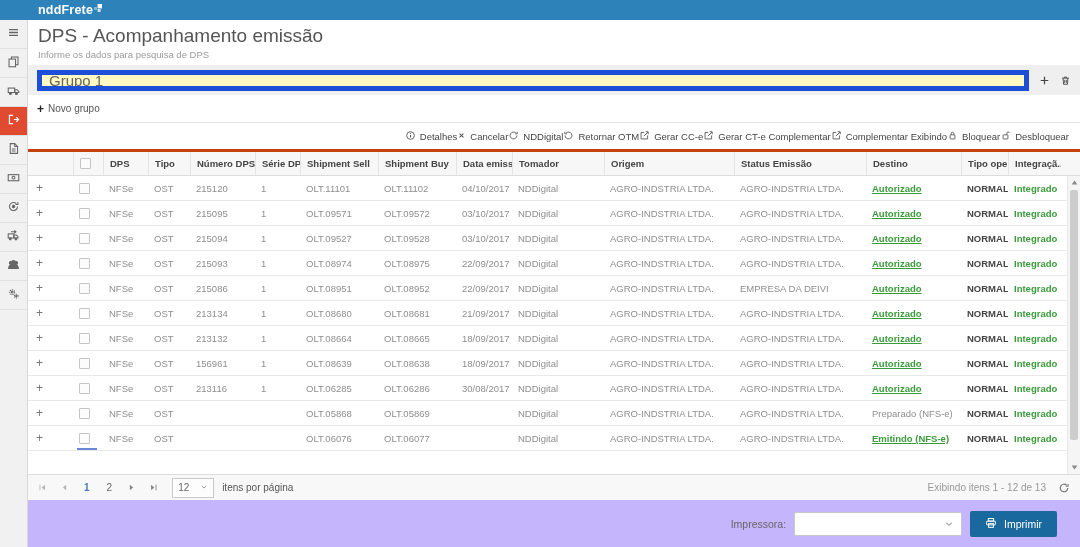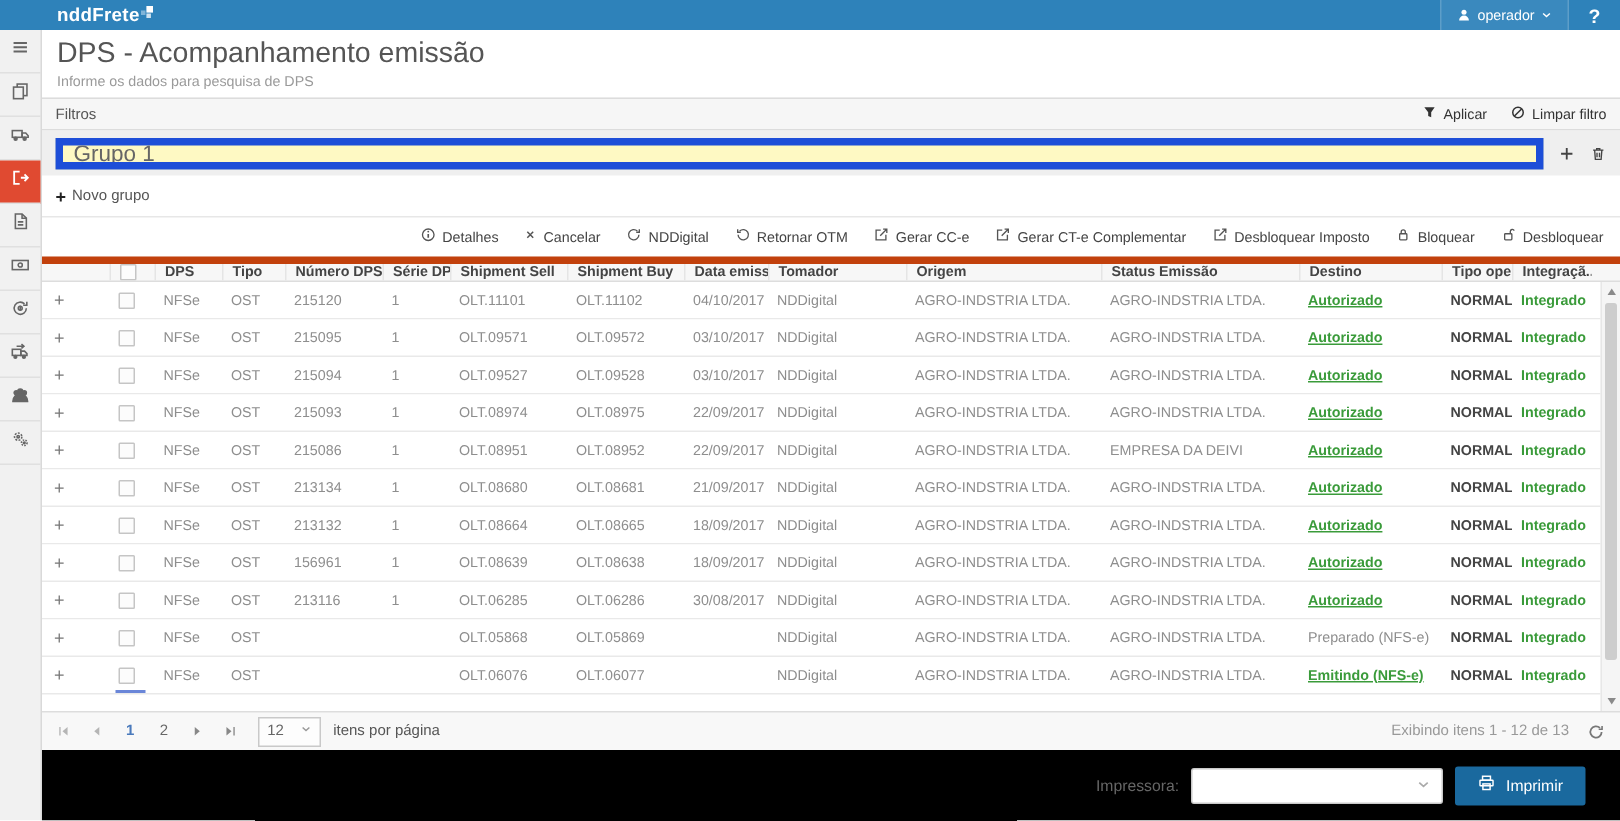--- a/index.html
+++ b/index.html
@@ -36,27 +36,27 @@
   .txt-btn { display:flex; align-items:center; gap:4px; color:#333; font-size:9.5px; cursor:pointer; }
   .group-panel { height:30px; background:#efefef; display:flex; align-items:center; gap:10px; padding:0 9px; }
   .group-input { flex:1; height:21px; border:5px solid #1d4ed8; background:#fef9c3; font-size:15px; color:#666;
     padding:0 7px; font-family:inherit; }
   .panel-ic { color:#444; cursor:pointer; display:flex; }
   .new-group { height:27px; display:flex; align-items:center; gap:4px; padding:0 9px; font-size:10px; color:#555; cursor:pointer; }
   .new-group .plus { font-weight:bold; color:#222; font-size:12px; }
 
   
   .action-toolbar { height:27px; border-top:1px solid #e7e7e7; display:flex; justify-content:flex-end; align-items:center;
-    gap:17px; padding:0 11px; font-size:9.5px; color:#444; }
+    padding:0 11px; font-size:9.5px; color:#444; }
   .tool-btn { display:flex; align-items:center; gap:4px; cursor:pointer; white-space:nowrap; }
   .tool-btn svg { color:#555; }
 
   
   :root { --cols: 45px 30px 45px 42px 65px 45px 78px 78px 56px 92px 130px 132px 95px 47px 53px; }
-  .thead { height:17px; background:#f7f7f7; border-top:5px solid #c2410c; border-bottom:1px solid #ddd;
+  .thead { height:27px; background:#f7f7f7; border-top:3px solid #c2410c; border-bottom:1px solid #ddd;
     display:grid; grid-template-columns:var(--cols); align-items:center; }
   .th { font-size:9.5px; font-weight:bold; color:#444; padding:0 6px; border-left:1px solid #e5e5e5;
     height:100%; display:flex; align-items:center; overflow:hidden; white-space:nowrap; }
   .th:first-child { border-left:none; }
   .tbody-area { flex:1; position:relative; overflow:hidden; }
   .rows { margin-right:13px; }
   .trow { height:25px; display:grid; grid-template-columns:var(--cols); align-items:center;
     border-bottom:1px solid #e9e9e9; font-size:9.5px; color:#8e8e8e; background:#fff; }
   .td { padding:0 6px; overflow:hidden; white-space:nowrap; }
   .td-expand { color:#777; font-size:12px; cursor:pointer; padding-left:8px; }
@@ -82,21 +82,21 @@
   .pg-btn.enabled { color:#888; }
   .pg-num { cursor:pointer; color:#666; padding:0 2px; }
   .pg-num.current { color:#4a7abc; font-weight:bold; }
   .pg-size { margin-left:14px; width:42px; height:20px; border:1px solid #c9c9c9; background:#fdfdfd; border-radius:0;
     display:flex; align-items:center; justify-content:space-between; padding:0 5px; color:#666; cursor:pointer; }
   .pg-size-label { margin-left:8px; color:#555; }
   .pg-right { margin-left:auto; display:flex; align-items:center; gap:12px; color:#999; }
   .pg-refresh { color:#777; cursor:pointer; display:flex; }
 
   
-  .footer { height:47px; background:#000000; display:flex; align-items:center; justify-content:flex-end;
+  .footer { height:47px; background:#c4b5fd; display:flex; align-items:center; justify-content:flex-end;
     padding-right:23px; gap:8px; }
   .printer-label { font-size:10.5px; color:#666; }
   .printer-select { width:168px; height:24px; border:1px solid #c9c9c9; background:#fff; border-radius:2px;
     display:flex; align-items:center; justify-content:flex-end; padding:0 7px; color:#999; cursor:pointer; }
   .print-btn { height:26px; background:#1a699e; color:#fff; border:none; border-radius:2px; font-size:10.5px;
     display:flex; align-items:center; gap:7px; padding:0 15px; cursor:pointer; font-family:inherit; }
 </style>
 </head>
 <body>
 
@@ -104,37 +104,20 @@
   <div class="logo">
     <span>nddFrete</span>
     <span class="logo-squares">
       <svg width="8" height="8" viewBox="0 0 8 8">
           <rect x="0" y="3" width="3" height="3" fill="#7fb4d8"></rect>
           <rect x="3.6" y="0" width="4.4" height="4.4" fill="#fff"></rect>
           <rect x="3.6" y="5" width="3" height="3" fill="#cfe3f1"></rect>
         </svg>
     </span>
   </div>
-  <div class="topbar-right">
-    <div class="user-btn">
-      <span>
-        <svg width="10" height="10" viewBox="0 0 16 16" fill="currentColor">
-            <circle cx="8" cy="5" r="2.7"></circle>
-            <path d="M2.8 13.8a5.2 5.2 0 0 1 10.4 0z"></path>
-          </svg>
-      </span>
-      <span>operador</span>
-      <span class="chev">
-        <svg width="8" height="8" viewBox="0 0 16 16" fill="none" stroke="currentColor" stroke-width="2">
-            <path d="M3.5 6l4.5 4 4.5-4"></path>
-          </svg>
-      </span>
-    </div>
-    <div class="help-btn">?</div>
-  </div>
 </div>
 
 <div class="layout">
 
   <div class="sidebar" id="sidebar">
       <div class="side-item">
         <span><svg width="13" height="13" viewBox="0 0 16 16" fill="none" stroke="currentColor" stroke-width="1.3">
             <path d="M2.5 4.5h11M2.5 8h11M2.5 11.5h11" stroke-width="1.6"></path>
           </svg></span>
       </div>
@@ -202,38 +185,20 @@
           </svg></span>
       </div>
     </div>
 
   <div class="content">
     <div class="page-header">
       <div class="page-title">DPS - Acompanhamento emissão</div>
       <div class="page-subtitle">Informe os dados para pesquisa de DPS</div>
     </div>
 
-    <div class="filters-bar">
-      <span>Filtros</span>
-      <div class="filters-actions">
-        <span class="txt-btn">
-          <span><svg width="10" height="10" viewBox="0 0 16 16" fill="currentColor">
-                <path d="M2.5 2.5h11L9.8 7.6V13l-3.2-1.4V7.6z"></path>
-              </svg></span>
-          <span>Aplicar</span>
-        </span>
-        <span class="txt-btn">
-          <span><svg width="10" height="10" viewBox="0 0 16 16" fill="none" stroke="currentColor" stroke-width="1.6">
-                <circle cx="8" cy="8" r="5.6"></circle>
-                <path d="M4.2 11.8L11.8 4.2"></path>
-              </svg></span>
-          <span>Limpar filtro</span>
-        </span>
-      </div>
-    </div>
 
     <div class="group-panel">
       <input class="group-input" value="Grupo 1" style="">
       <span class="panel-ic">
         <svg width="11" height="11" viewBox="0 0 16 16" fill="none" stroke="currentColor" stroke-width="1.8">
             <path d="M8 2.5v11M2.5 8h11"></path>
           </svg>
       </span>
       <span class="panel-ic">
         <svg width="11" height="11" viewBox="0 0 16 16" fill="none" stroke="currentColor" stroke-width="1.3">
@@ -285,21 +250,21 @@
         <span class="tool-btn">
           <span><svg width="11" height="11" viewBox="0 0 16 16" fill="none" stroke="currentColor" stroke-width="1.3">
               <path d="M7.5 3.5H3v9.5h9.5V8M7 9l6-6M9.8 2.6H13.4v3.6"></path>
             </svg></span>
           <span>Gerar CT-e Complementar</span>
         </span>
         <span class="tool-btn">
           <span><svg width="11" height="11" viewBox="0 0 16 16" fill="none" stroke="currentColor" stroke-width="1.3">
               <path d="M7.5 3.5H3v9.5h9.5V8M7 9l6-6M9.8 2.6H13.4v3.6"></path>
             </svg></span>
-          <span>Desbloquear Imposto</span>
+          <span>Complementar Exibindo</span>
         </span>
         <span class="tool-btn">
           <span><svg width="11" height="11" viewBox="0 0 16 16" fill="none" stroke="currentColor" stroke-width="1.3">
               <rect x="4.5" y="7" width="7" height="6" rx="0.8"></rect>
               <path d="M6 7V5.3a2 2 0 0 1 4 0V7"></path>
             </svg></span>
           <span>Bloquear</span>
         </span>
         <span class="tool-btn">
           <span><svg width="11" height="11" viewBox="0 0 16 16" fill="none" stroke="currentColor" stroke-width="1.3">

